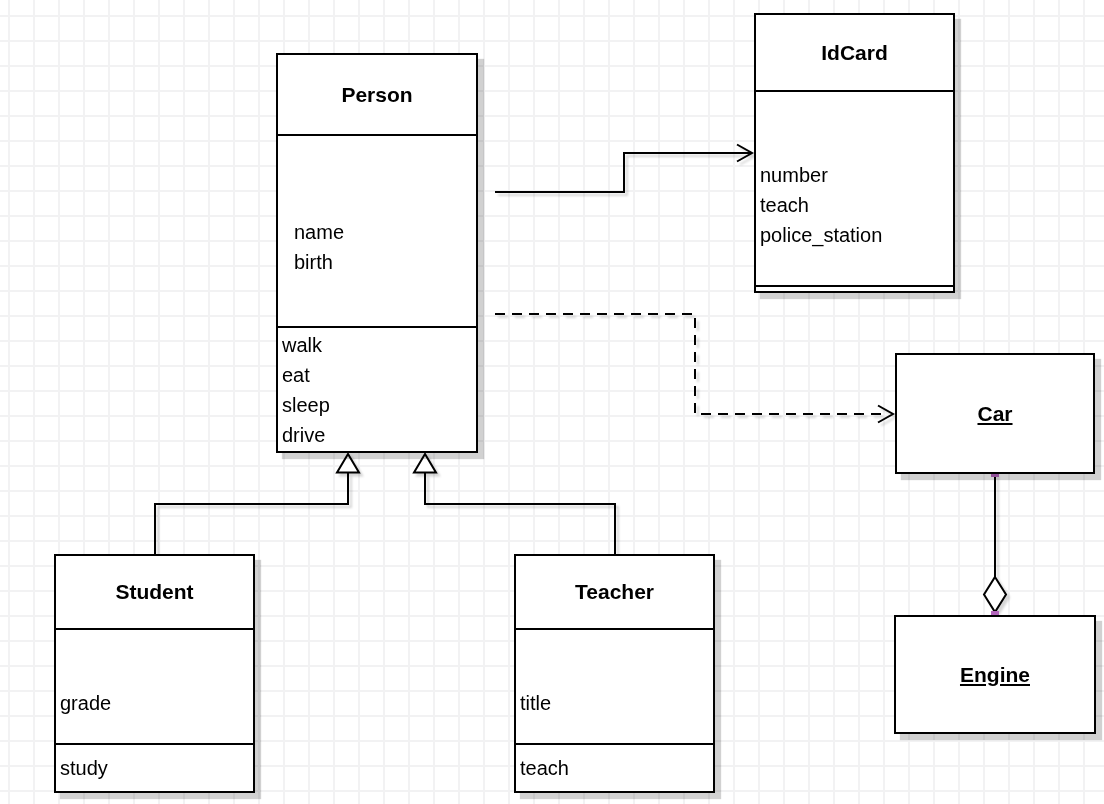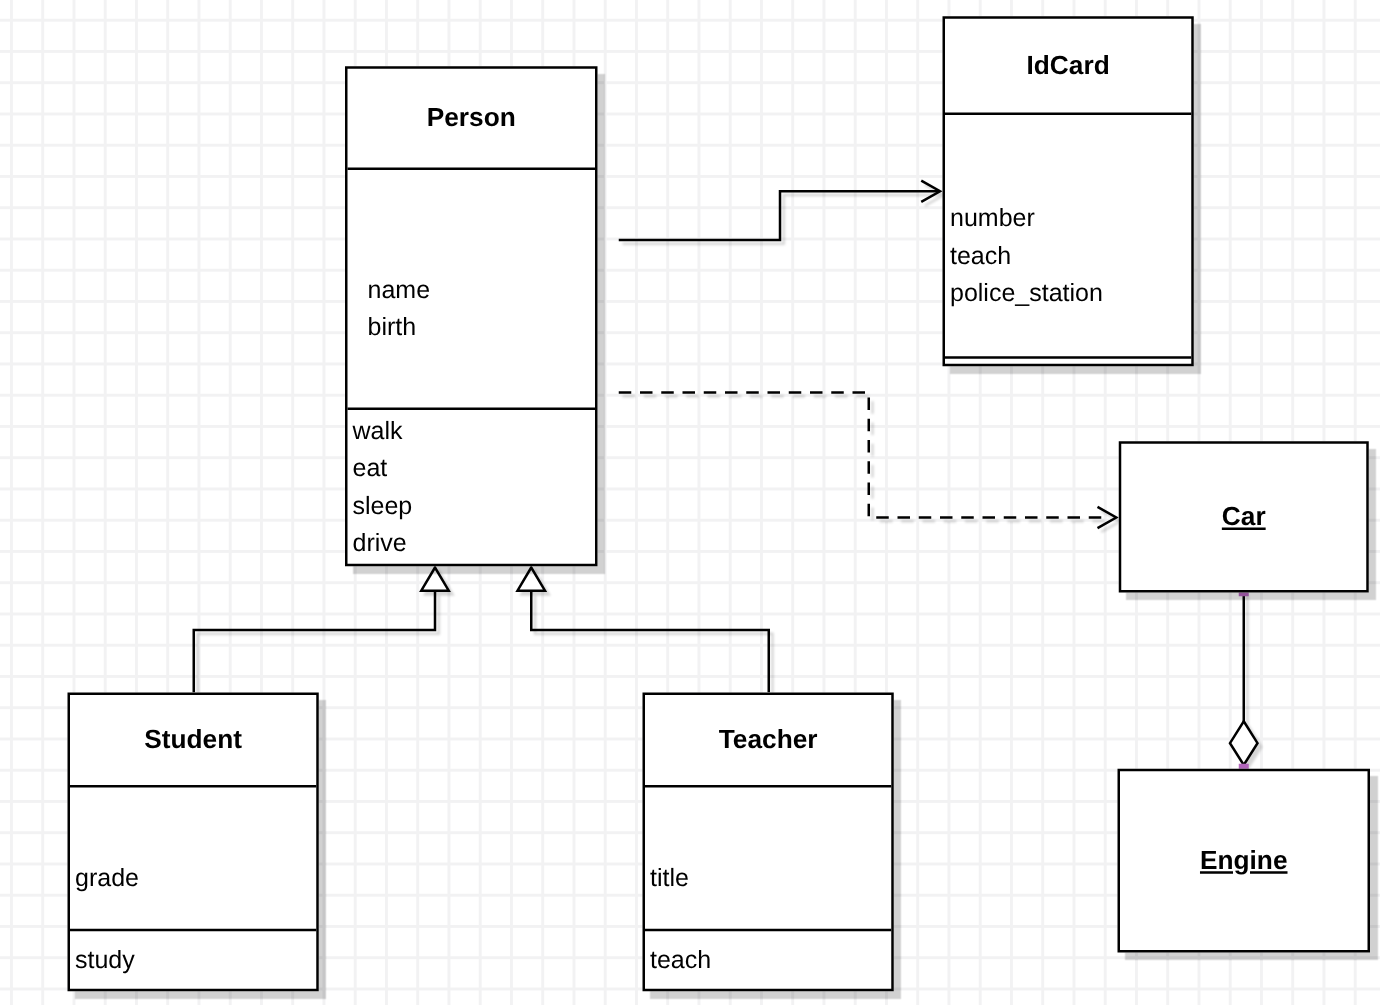--- a/index.html
+++ b/index.html
@@ -56,21 +56,21 @@
     text-decoration: underline;
   }
   
   .person  { left: 276px; top: 53px;  width: 202px; height: 400px; }
   .person .title { height: 79px; }
   .person .attrs { height: 158px; padding-left: 16px; }
   .idcard  { left: 754px; top: 13px;  width: 201px; height: 280px; }
   .idcard .title { height: 75px; }
   .idcard .attrs { height: 161px; }
   .car     { left: 895px; top: 353px; width: 200px; height: 121px; }
-  .engine  { left: 894px; top: 615px; width: 202px; height: 147px; }
+  .engine  { left: 894px; top: 615px; width: 202px; height: 119px; }
   .student { left: 54px;  top: 554px; width: 201px; height: 239px; }
   .teacher { left: 514px; top: 554px; width: 201px; height: 239px; }
   .student .title, .teacher .title { height: 72px; }
   .student .attrs, .teacher .attrs { height: 81px; }
 
   svg.edges {
     position: absolute;
     left: 0; top: 0;
     width: 1104px; height: 804px;
     pointer-events: none;

